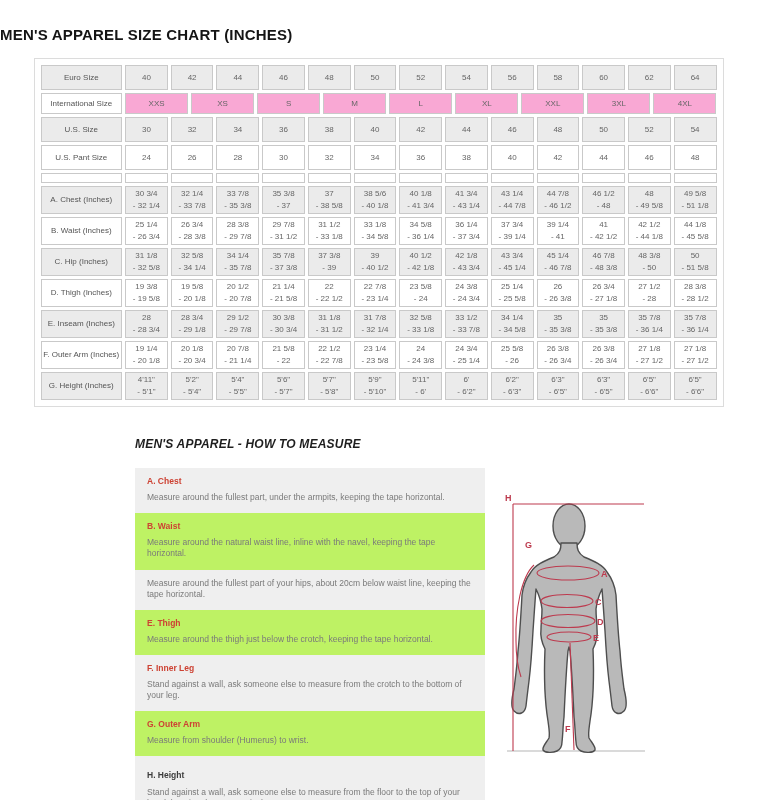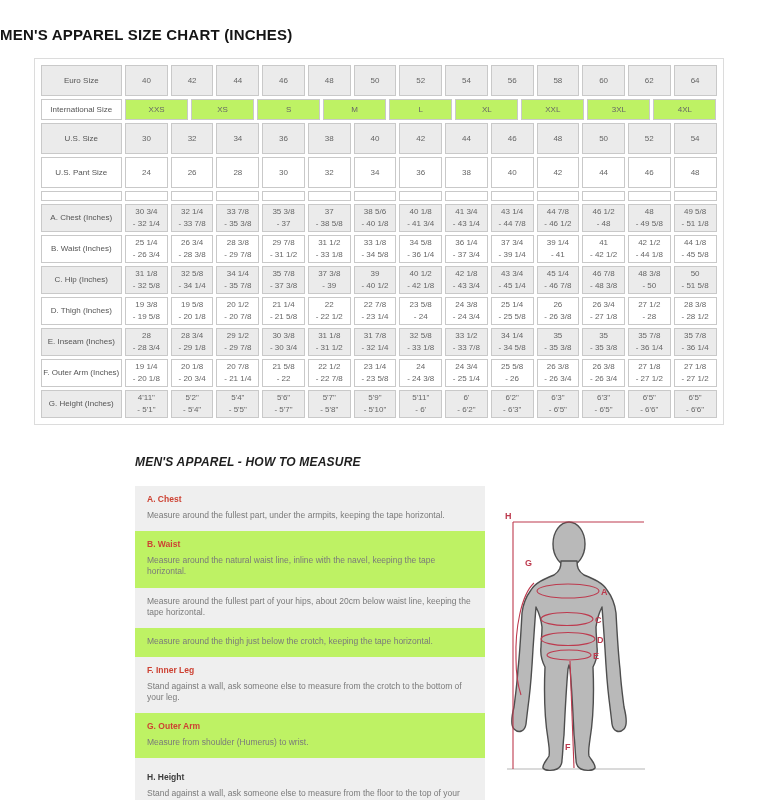--- a/index.html
+++ b/index.html
@@ -27,28 +27,28 @@
   table.size-chart{
     width:100%;border-collapse:separate;border-spacing:3px;table-layout:fixed;
   }
   col.c-lbl{width:12.8%;}
   td{
     border:1px solid var(--table-border);background:#ffffff;
     text-align:center;vertical-align:middle;
     font-size:8px;color:var(--text-dim);padding:0 1px;
   }
   td.shade{background:var(--shade);}
-  tr.kind-plain td{height:31px;}
+  tr.kind-plain td{height:25px;}
   tr.kind-empty td{height:10px;}
   tr.kind-range td{height:28px;line-height:1.5;}
   td.lbl{color:#555555;}
   td.spanwrap{border:none;background:transparent;padding:0;}
   .spanflex{display:flex;gap:3px;width:100%;}
   .spancell{
-    flex:1;border:1px solid var(--table-border);background:#bef264;
+    flex:1;border:1px solid var(--table-border);background:#f9a8d4;
     height:21px;display:flex;align-items:center;justify-content:center;
     font-size:8px;color:var(--text-dim);
   }
   .htm-section{margin:30px 0 0 135px;width:512px;}
   .htm-heading{
     margin:0;font-size:12px;font-weight:bold;color:#1e1e1e;letter-spacing:.2px;font-style:italic;
   }
   .htm-body{display:flex;margin-top:17px;}
   .measure-list{width:350px;}
   .m-item{padding:8px 12px 10px 12px;background:#bef264;}
@@ -569,20 +569,21 @@
           <div class="m-text">Measure around the fullest part, under the armpits, keeping the tape horizontal.</div>
         </div>
         <div class="m-item">
           <div class="m-label">B. Waist</div>
           <div class="m-text">Measure around the natural waist line, inline with the navel, keeping the tape horizontal.</div>
         </div>
         <div class="m-item hl">
           <div class="m-text">Measure around the fullest part of your hips, about 20cm below waist line, keeping the tape horizontal.</div>
         </div>
         <div class="m-item">
+          <div class="m-label">E. Thigh</div>
           <div class="m-text">Measure around the thigh just below the crotch, keeping the tape horizontal.</div>
         </div>
         <div class="m-item hl">
           <div class="m-label">F. Inner Leg</div>
           <div class="m-text">Stand against a wall, ask someone else to measure from the crotch to the bottom of your leg.</div>
         </div>
         <div class="m-item">
           <div class="m-label">G. Outer Arm</div>
           <div class="m-text">Measure from shoulder (Humerus) to wrist.</div>
         </div>

